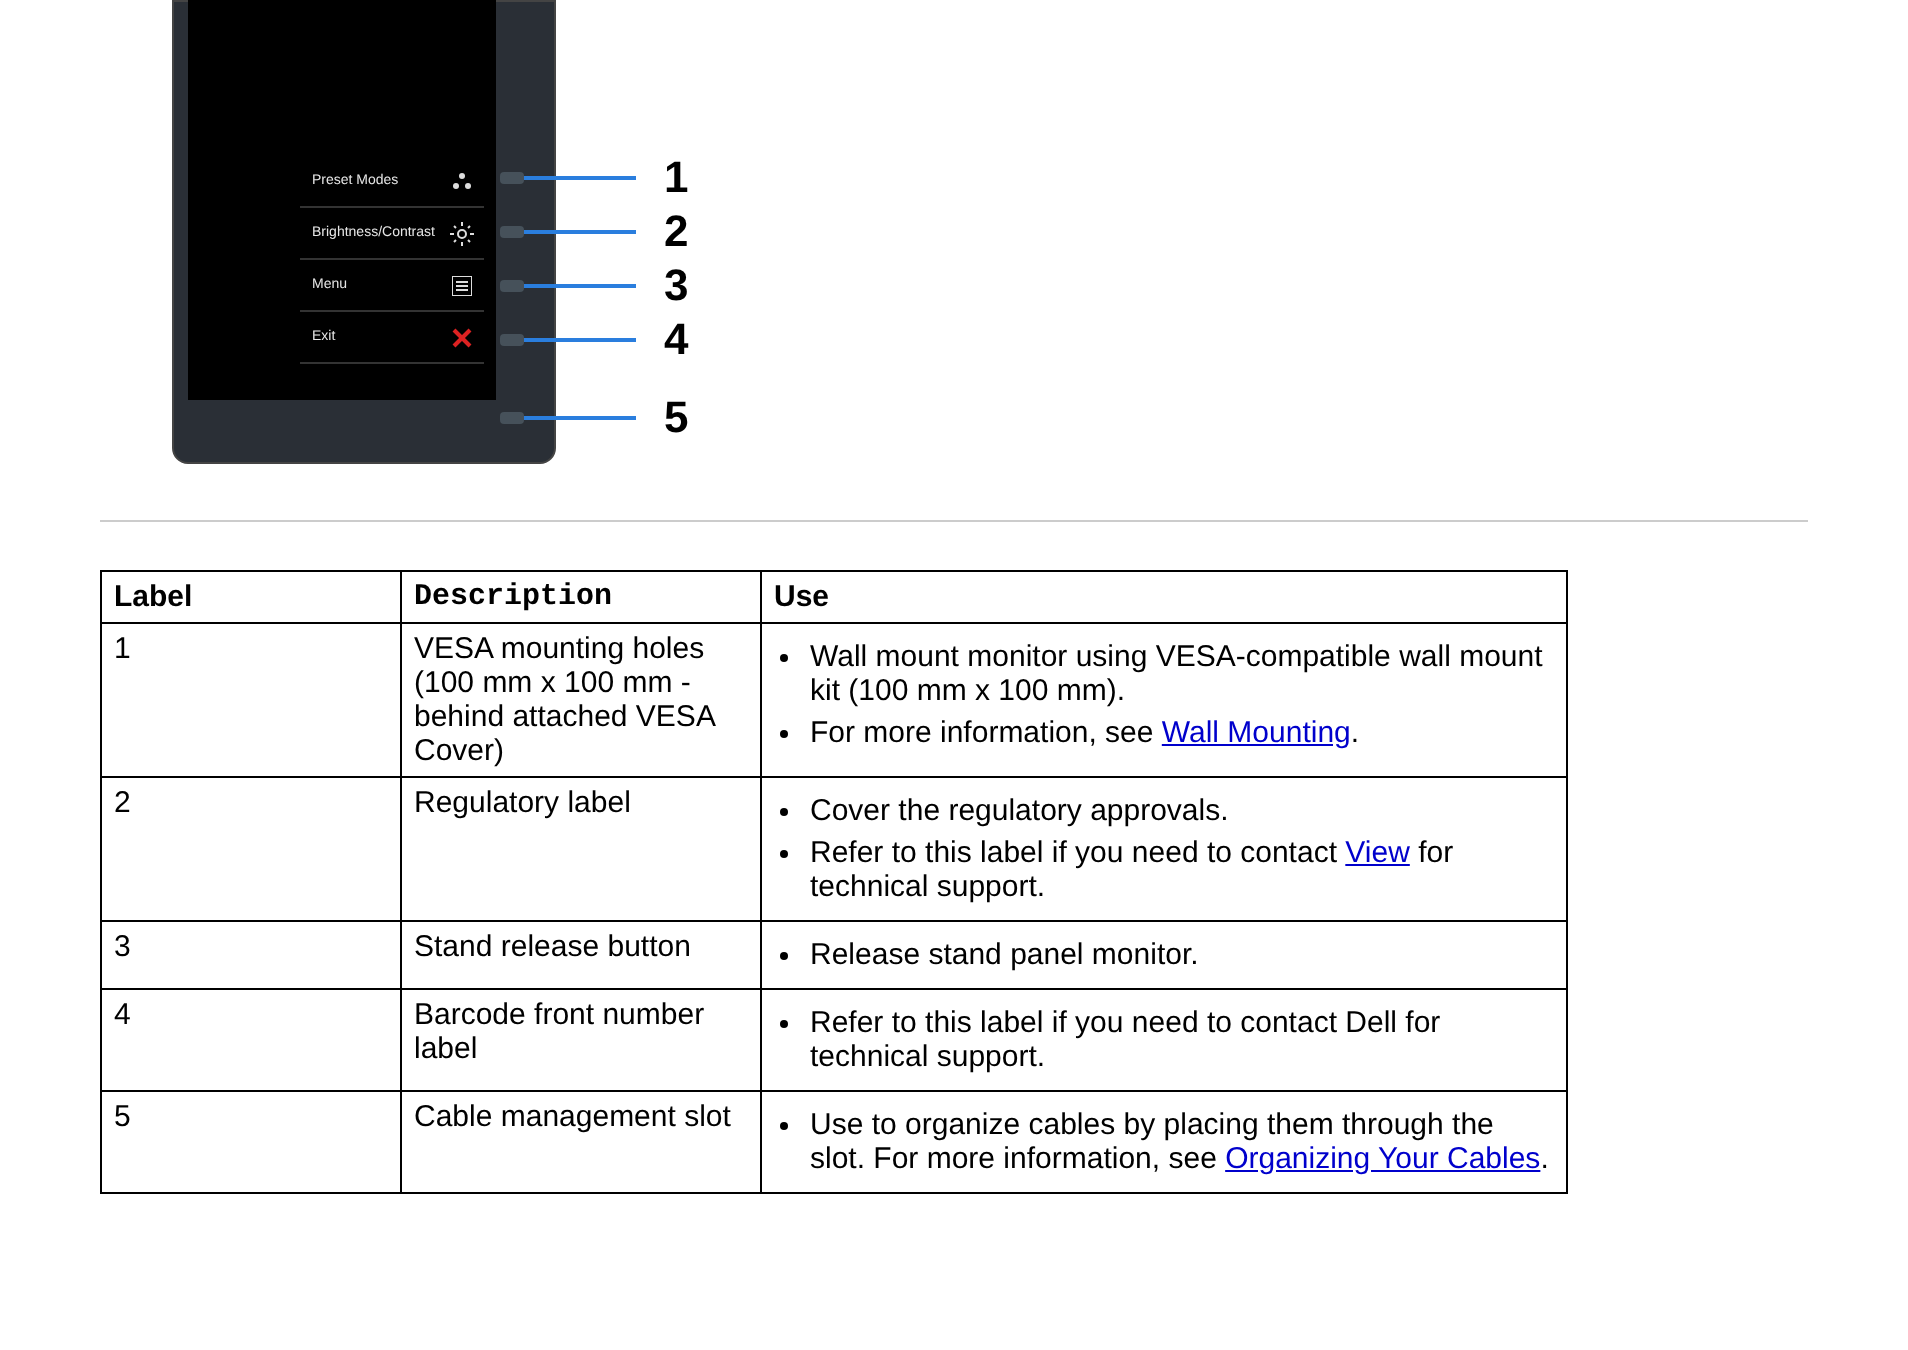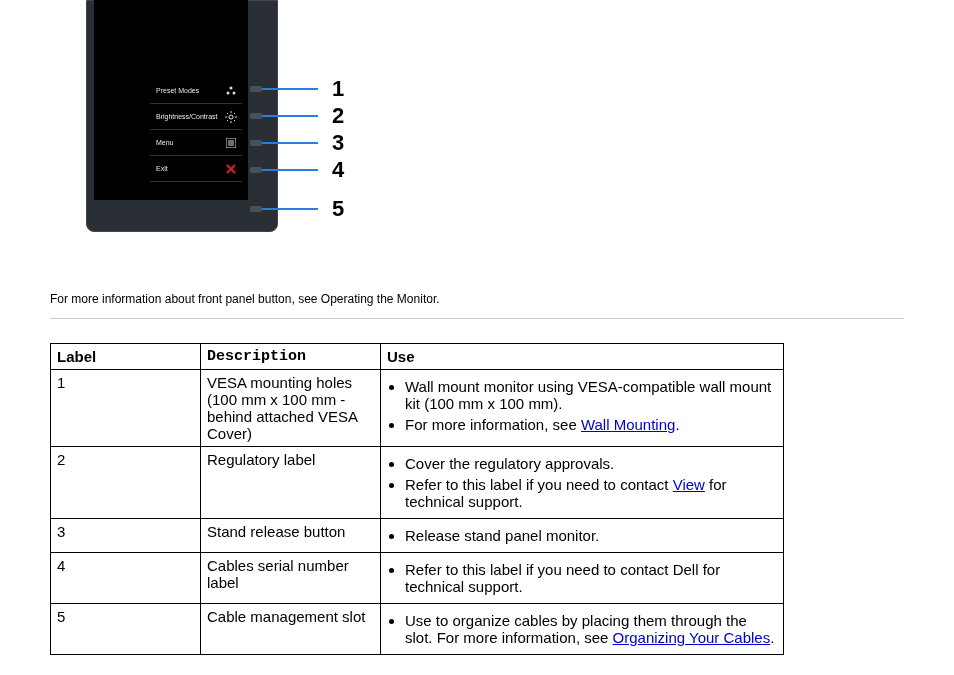--- a/index.html
+++ b/index.html
@@ -195,21 +195,20 @@
     <div class="leader" style="left:212px; top:169px; width:56px;"></div>
     <div class="leader" style="left:212px; top:208px; width:56px;"></div>
 
     <span class="num-label" style="left:282px; top:76px;">1</span>
     <span class="num-label" style="left:282px; top:103px;">2</span>
     <span class="num-label" style="left:282px; top:130px;">3</span>
     <span class="num-label" style="left:282px; top:157px;">4</span>
     <span class="num-label" style="left:282px; top:196px;">5</span>
   </div>
 
-  <p class="body-text">For more information about front panel button, see Operating the Monitor.</p>
 
   <hr class="sep">
 
 
   <table class="parts">
     <thead>
       <tr>
         <th class="col-label">Label</th>
         <th class="col-desc">Description</th>
         <th>Use</th>
@@ -240,21 +239,21 @@
           <td>3</td>
           <td>Stand release button</td>
           <td>
             <ul>
               <li>Release stand panel monitor.</li>
             </ul>
           </td>
         </tr>
         <tr>
           <td>4</td>
-          <td>Cables serial number label</td>
+          <td>Barcode front number label</td>
           <td>
             <ul>
               <li>Refer to this label if you need to contact Dell for technical support.</li>
             </ul>
           </td>
         </tr>
         <tr>
           <td>5</td>
           <td>Cable management slot</td>
           <td>

